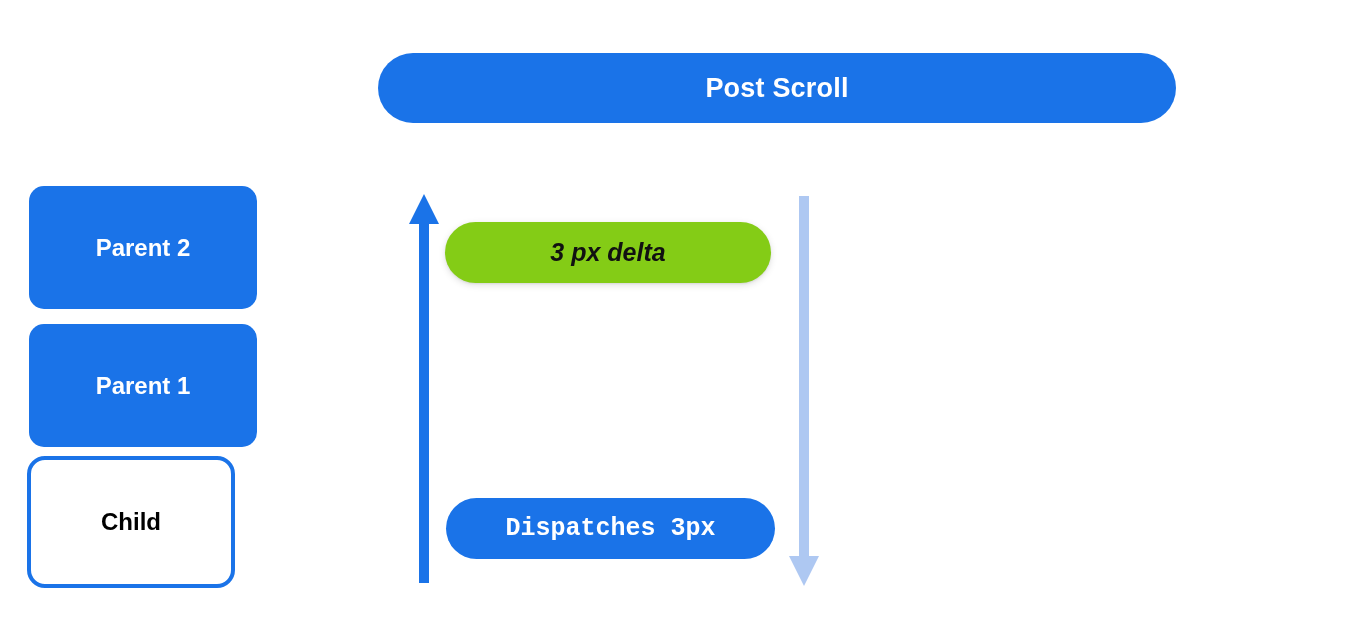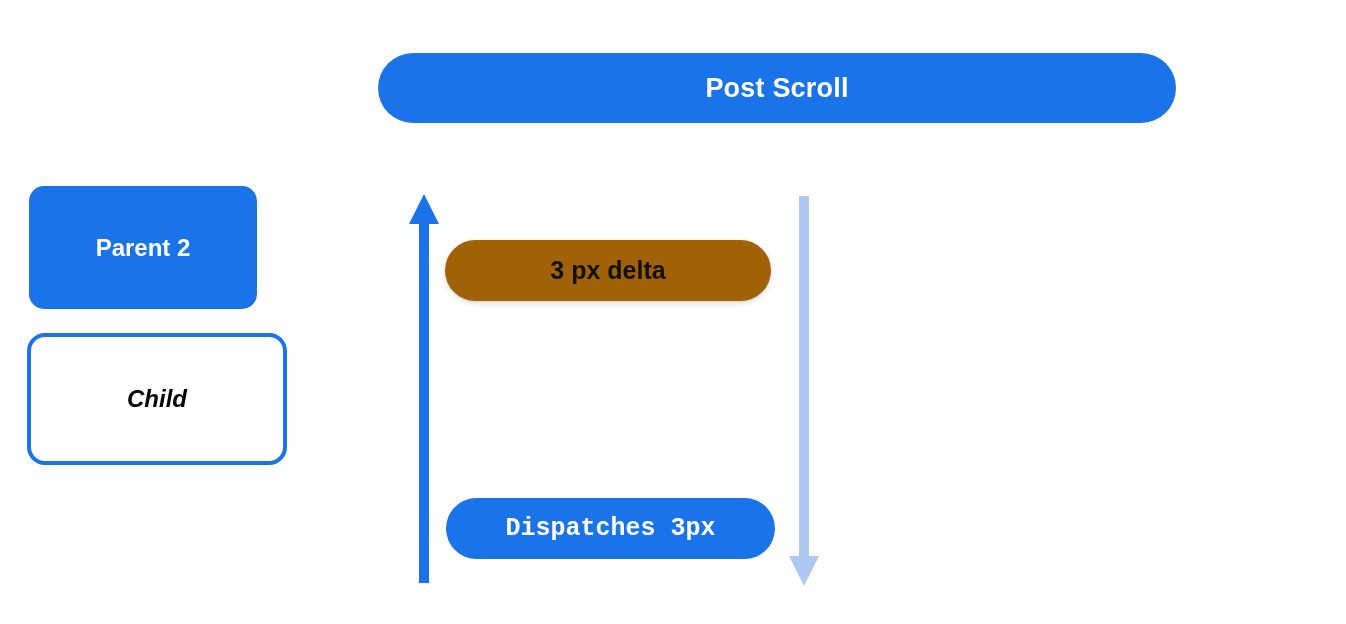--- a/index.html
+++ b/index.html
@@ -61,25 +61,24 @@
     border: none;
   }
   .box.filled .label {
     color: #ffffff;
     font-size: 24px;
     font-weight: bold;
   }
   .box.outlined {
     background: #ffffff;
     border: 4px solid #1a73e8;
-    width: 260px;
+    width: 208px;
     margin-left: 0;
     height: 132px;
     border-radius: 18px;
-    font-style: italic;
   }
   .box.outlined .label {
     color: #000000;
     font-size: 24px;
     font-weight: bold;
   }
   .box-gap-a { height: 15px; }
   .box-gap-b { height: 9px; }
 
   
@@ -98,26 +97,27 @@
   
   .pill {
     position: absolute;
     box-sizing: border-box;
     display: flex;
     align-items: center;
     justify-content: center;
   }
   .pill-delta {
     left: 445px;
-    top: 240px;
+    top: 222px;
     width: 326px;
     height: 61px;
-    background: #a16207;
+    background: #84cc16;
     border-radius: 31px;
     box-shadow: 0 2px 7px rgba(0,0,0,0.13), 0 1px 2px rgba(0,0,0,0.07);
+    font-style: italic;
   }
   .pill-delta .label {
     color: #111111;
     font-size: 25px;
     font-weight: bold;
   }
   .pill-dispatch {
     left: 446px;
     top: 498px;
     width: 329px;
@@ -139,20 +139,23 @@
 
   <div class="header-bar">
     <span class="label">Post Scroll</span>
   </div>
 
   <div class="stack">
     <div class="box filled">
       <span class="label">Parent 2</span>
     </div>
     <div class="box-gap-a"></div>
+    <div class="box filled">
+      <span class="label">Parent 1</span>
+    </div>
     <div class="box-gap-b"></div>
     <div class="box outlined">
       <span class="label">Child</span>
     </div>
   </div>
 
   <svg class="arrow arrow-up" width="36" height="392" viewBox="0 0 36 392">
     <polygon points="18,0 33,30 3,30" fill="#1a73e8"></polygon>
     <rect x="13" y="26" width="10" height="363" fill="#1a73e8"></rect>
   </svg>

